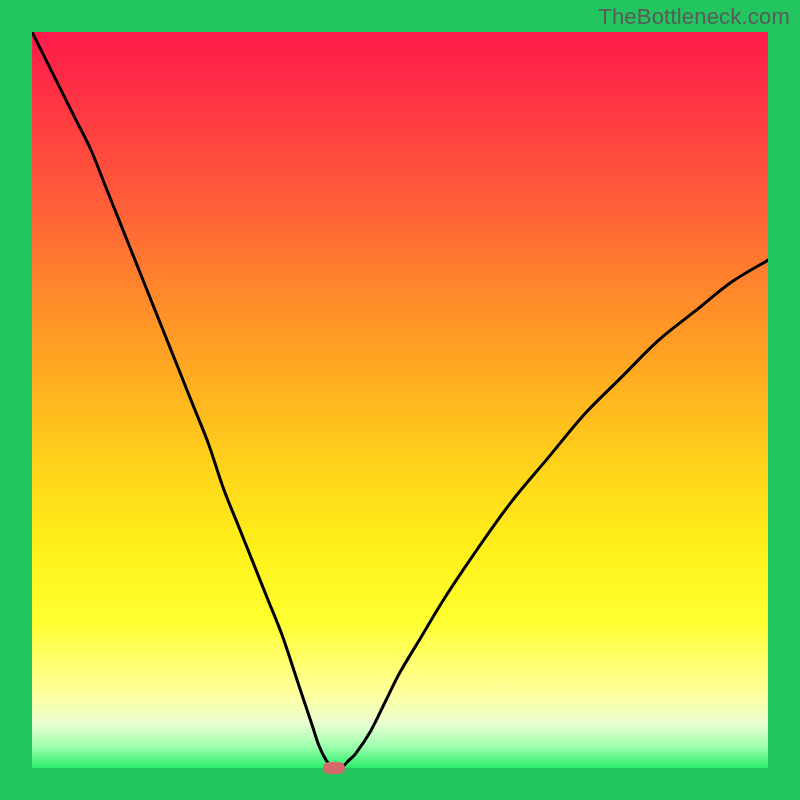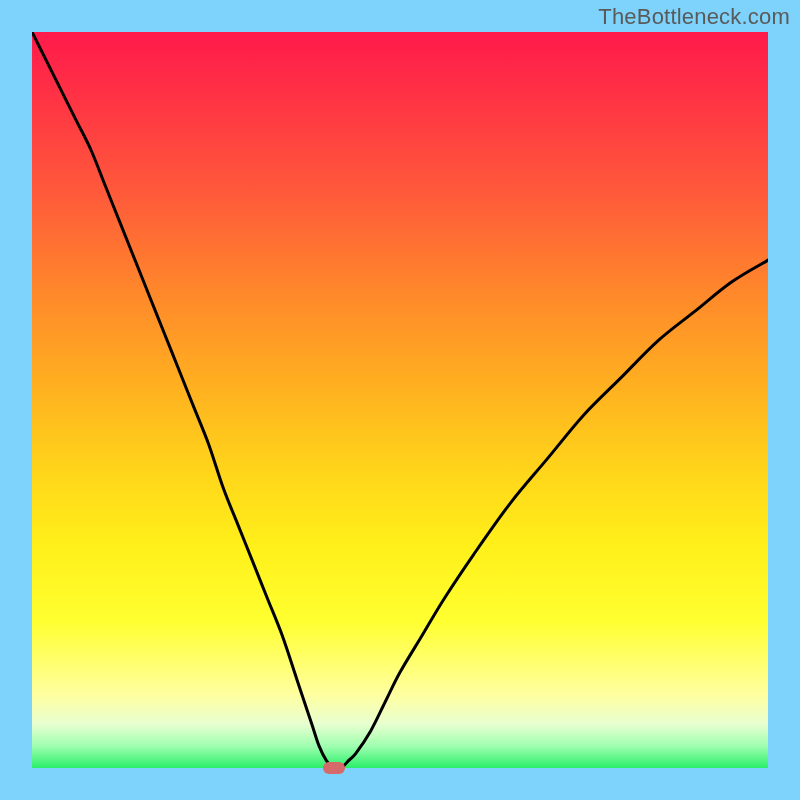--- a/index.html
+++ b/index.html
@@ -1,21 +1,21 @@
 <!DOCTYPE html>
 <html><head>
 <meta charset="utf-8">
 <style>
   * { margin: 0; padding: 0; box-sizing: border-box; }
   html, body { width: 800px; height: 800px; overflow: hidden; background: #000; }
   .frame {
     position: relative;
     width: 800px;
     height: 800px;
-    background: #7dd3fc;
+    background: #22c55e;
   }
   .plot-area {
     position: absolute;
     left: 32px;
     top: 32px;
     width: 736px;
     height: 736px;
     background: linear-gradient(to bottom,
       #ff1a4a 0%,
       #ff3045 8%,

